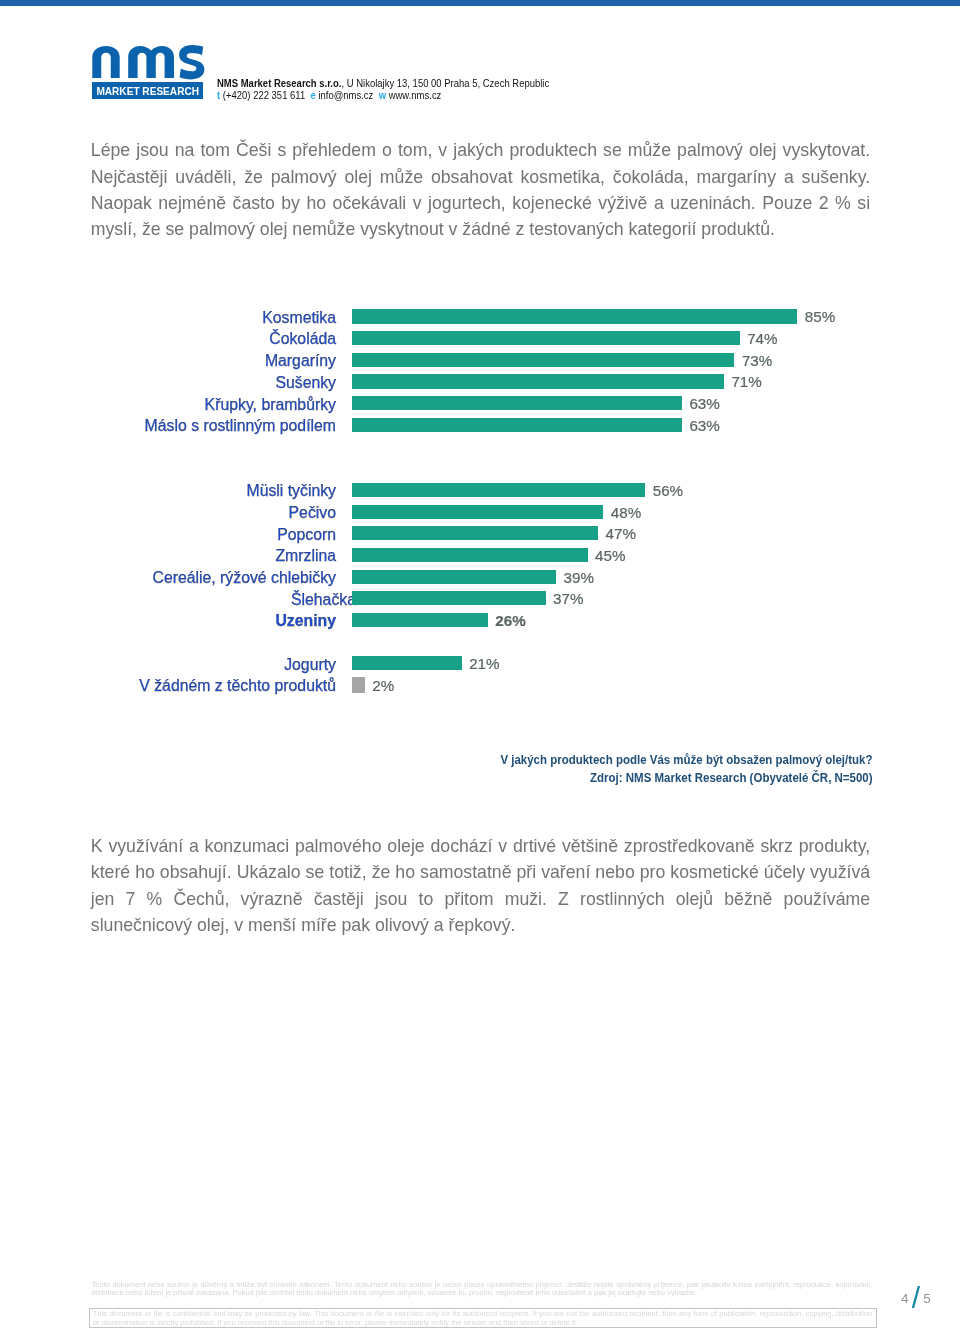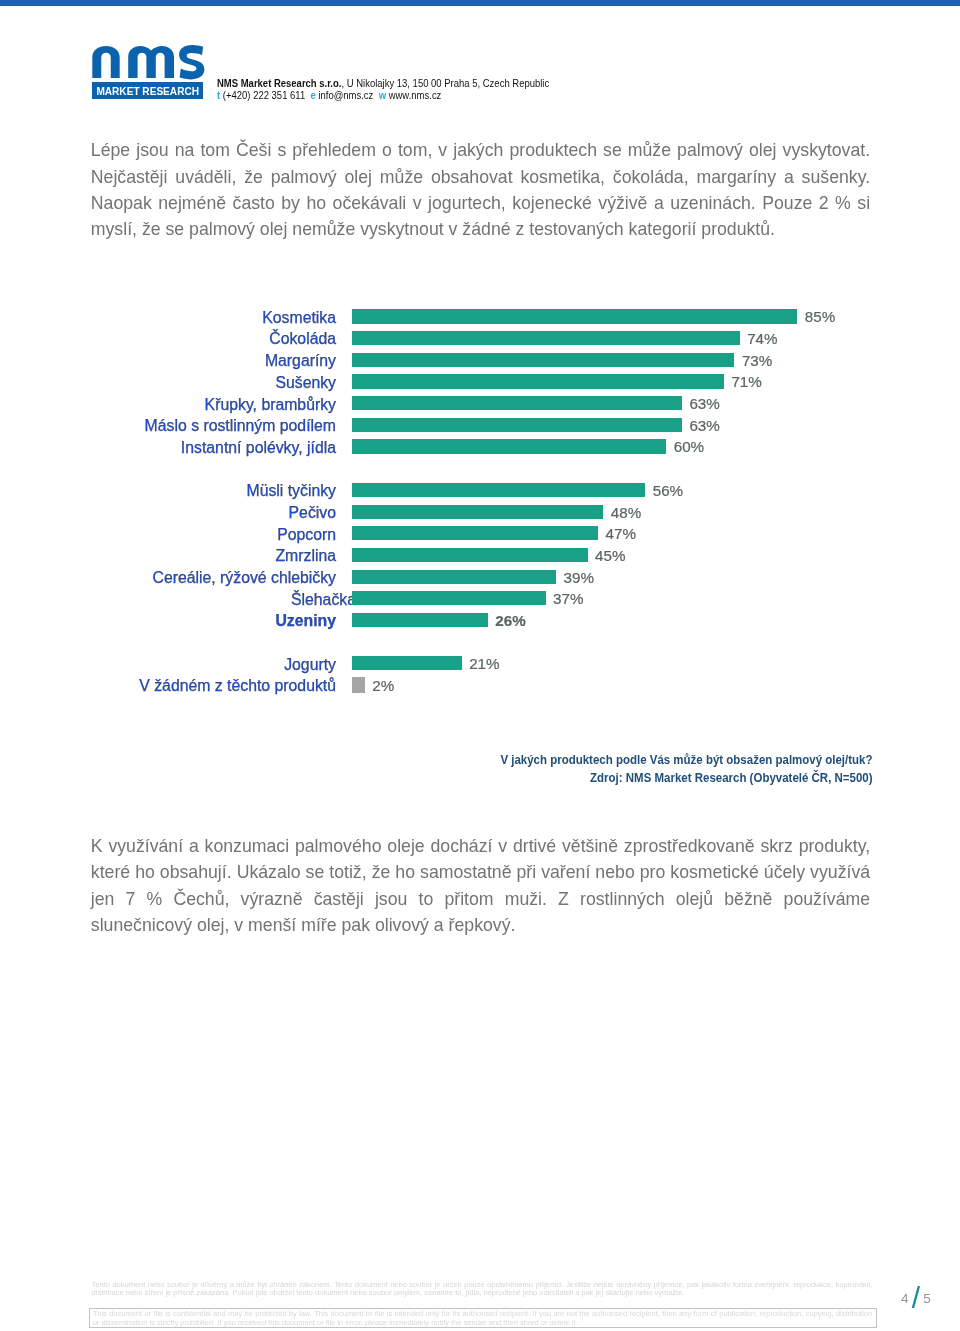--- a/index.html
+++ b/index.html
@@ -112,25 +112,20 @@
       <div class="crow" style="top: 393.72px;">
         <div class="cat">Křupky, brambůrky</div>
         <div class="bar" style="width: 330.435px;"></div>
         <div class="val" style="left: 689.435px;">63%</div>
       </div>
       <div class="crow" style="top: 415.4px;">
         <div class="cat">Máslo s rostlinným podílem</div>
         <div class="bar" style="width: 330.435px;"></div>
         <div class="val" style="left: 689.435px;">63%</div>
       </div>
-      <div class="crow" style="top: 437.08px;">
-        <div class="cat">Instantní polévky, jídla</div>
-        <div class="bar" style="width: 314.7px;"></div>
-        <div class="val" style="left: 673.7px;">60%</div>
-      </div>
       <div class="crow" style="top: 480.44px;">
         <div class="cat">Müsli tyčinky</div>
         <div class="bar" style="width: 293.72px;"></div>
         <div class="val" style="left: 652.72px;">56%</div>
       </div>
       <div class="crow" style="top: 502.12px;">
         <div class="cat">Pečivo</div>
         <div class="bar" style="width: 251.76px;"></div>
         <div class="val" style="left: 610.76px;">48%</div>
       </div>
@@ -179,21 +174,21 @@
   <div class="para" id="p2">
       <span class="ln">K využívání a konzumaci palmového oleje dochází v drtivé většině zprostředkovaně skrz produkty,</span>
       <span class="ln">které ho obsahují. Ukázalo se totiž, že ho samostatně při vaření nebo pro kosmetické účely využívá</span>
       <span class="ln">jen 7 % Čechů, výrazně častěji jsou to přitom muži. Z rostlinných olejů běžně používáme</span>
       <span class="ln last">slunečnicový olej, v menší míře pak olivový a řepkový.</span>
     </div>
 
   <div class="foot">
     <div class="cz" id="footcz">
         <span class="fln">Tento dokument nebo soubor je důvěrný a může být chráněn zákonem. Tento dokument nebo soubor je určen pouze oprávněnému příjemci. Jestliže nejste oprávněný příjemce, pak jakákoliv forma zveřejnění, reprodukce, kopírování,</span>
-        <span class="fln last">distribuce nebo šíření je přísně zakázána. Pokud jste obdržel tento dokument nebo soubor omylem, oznamte to, jídla, neprodleně jeho odesílateli a pak jej skartujte nebo vymažte.</span>
+        <span class="fln last">distribuce nebo šíření je přísně zakázána. Pokud jste obdržel tento dokument nebo omylem omylem, oznamte to, prosím, neprodleně jeho odesílateli a pak jej skartujte nebo vymažte.</span>
       </div>
   </div>
   <div class="enbox">
     <div class="en" id="footen">
         <span class="fln">This document or file is confidential and may be protected by law. This document or file is intended only for its authorised recipient. If you are not the authorised recipient, then any form of publication, reproduction, copying, distribution</span>
         <span class="fln last">or dissemination is strictly prohibited. If you received this document or file in error, please immediately notify the sender and then shred or delete it.</span>
       </div>
   </div>
 
   <div class="pageno"><span>4</span><span class="sl">/</span><span>5</span></div>

